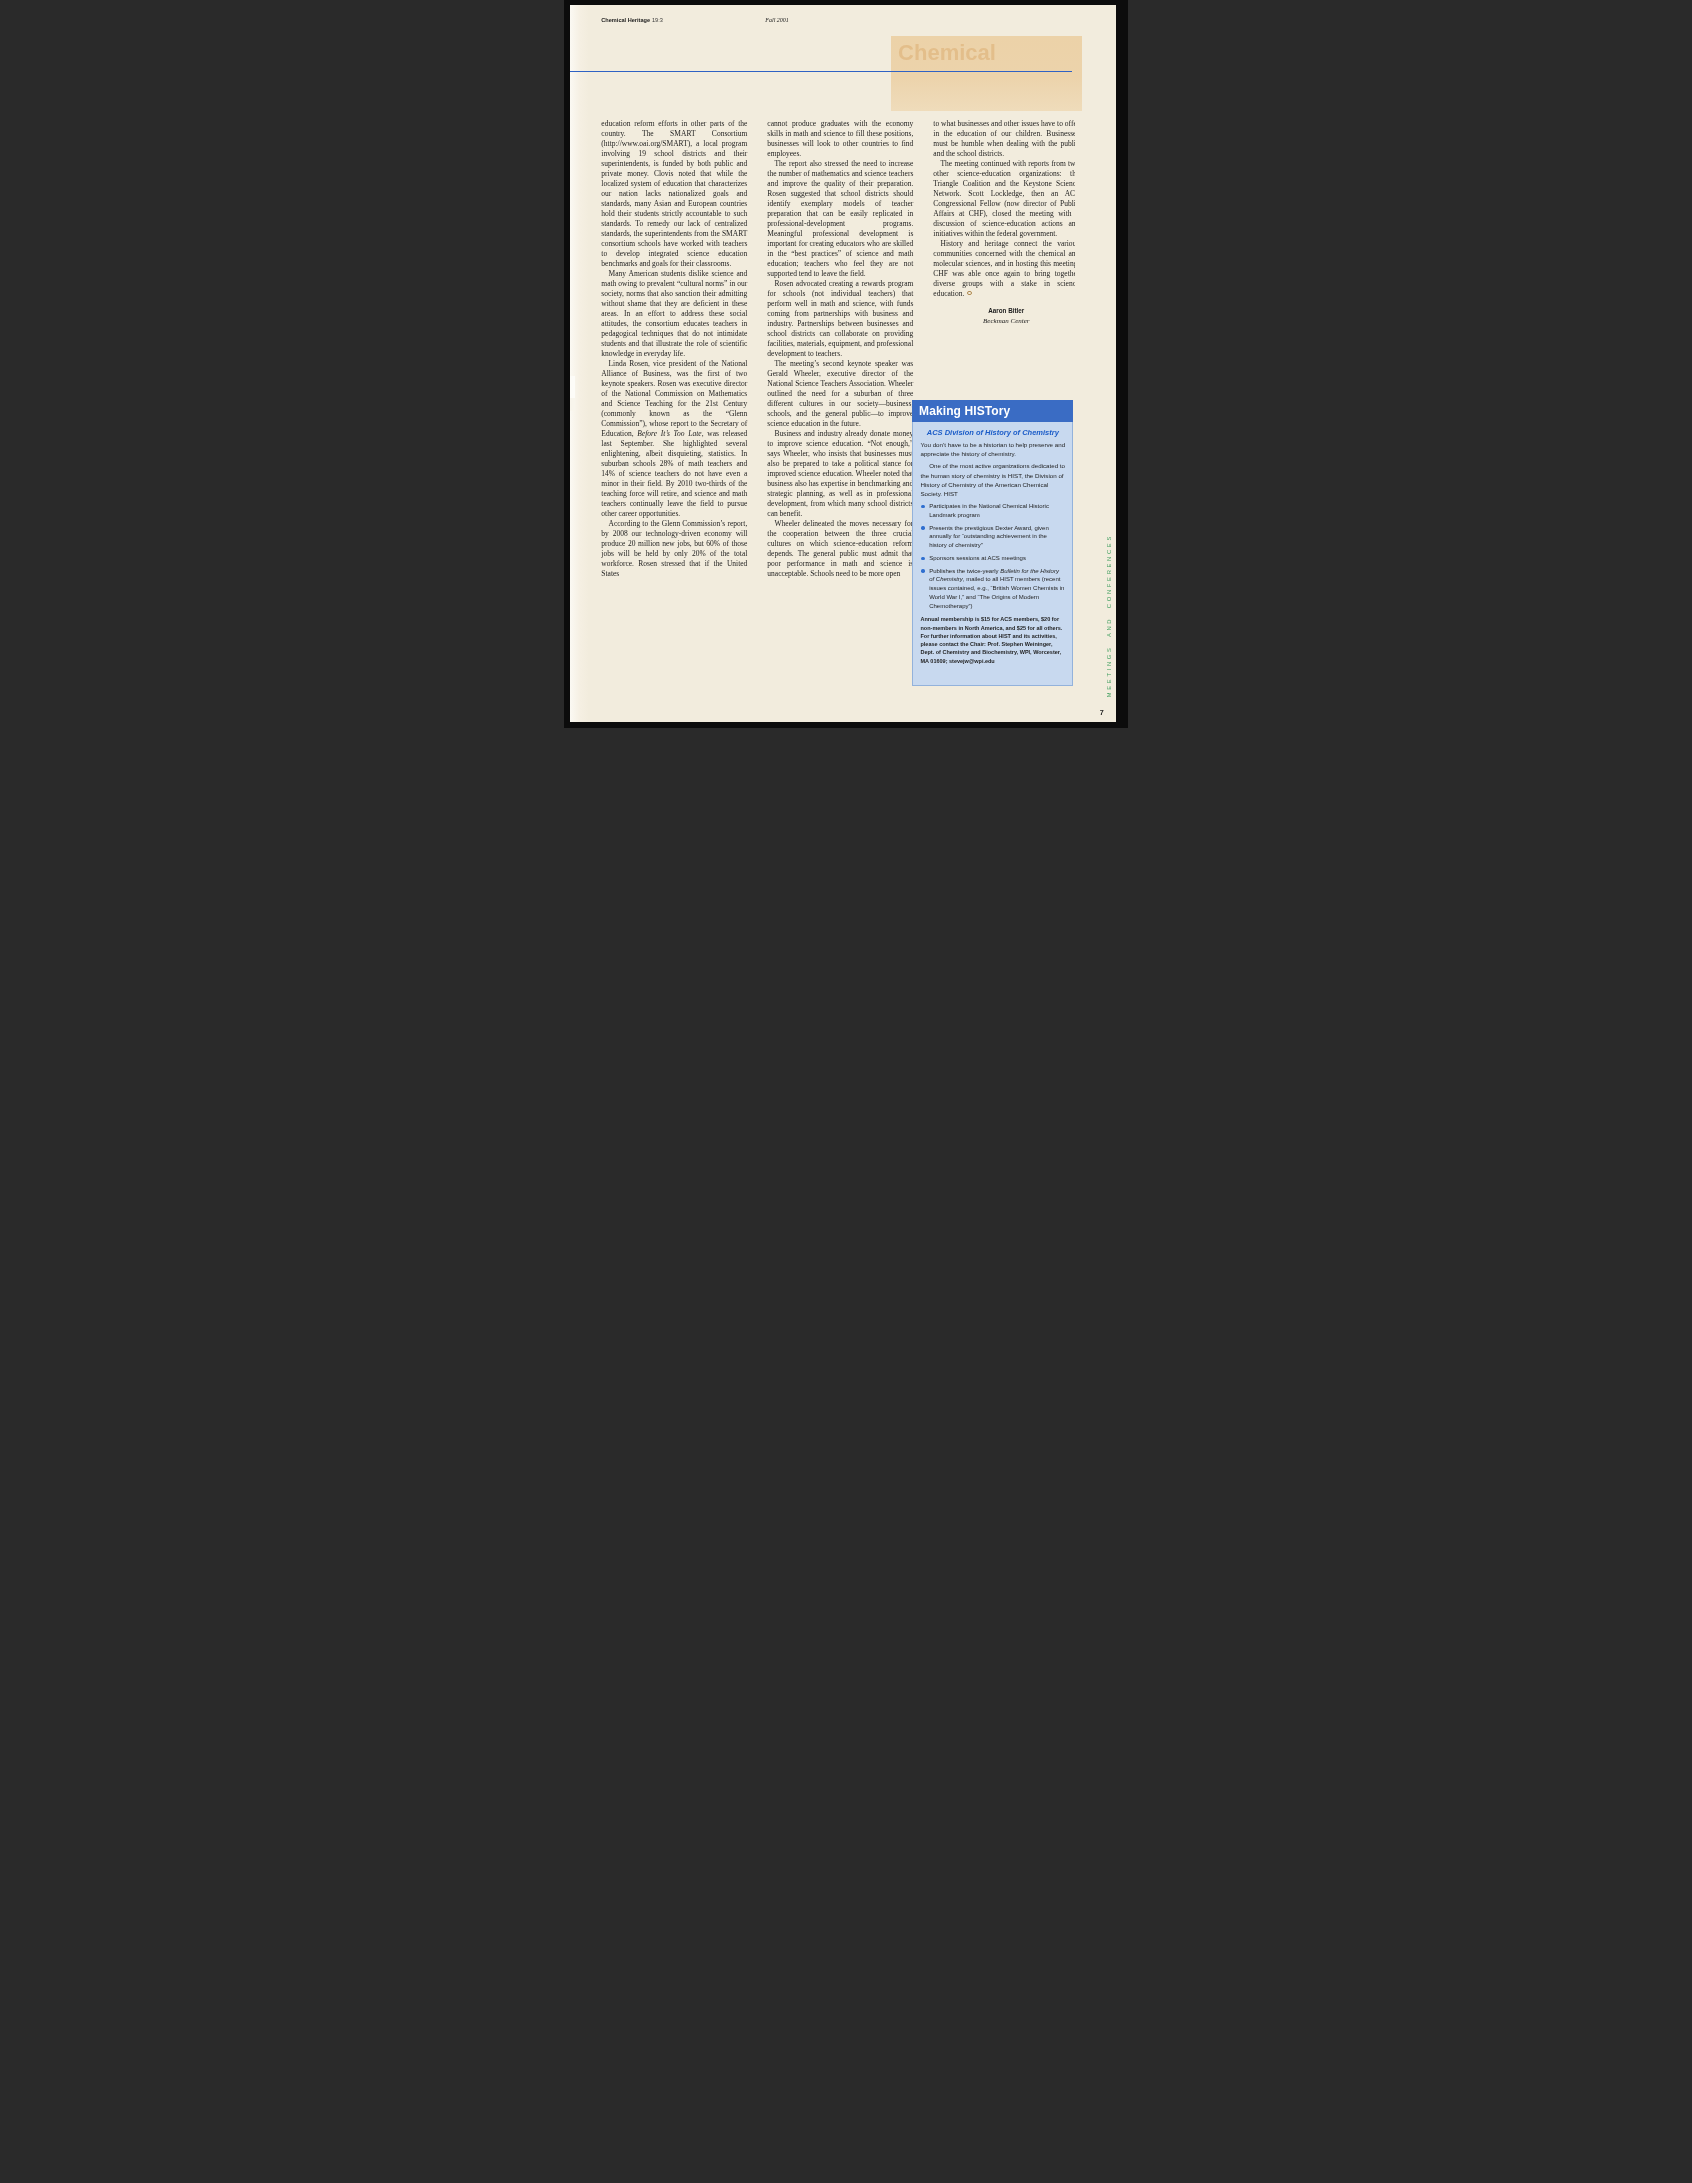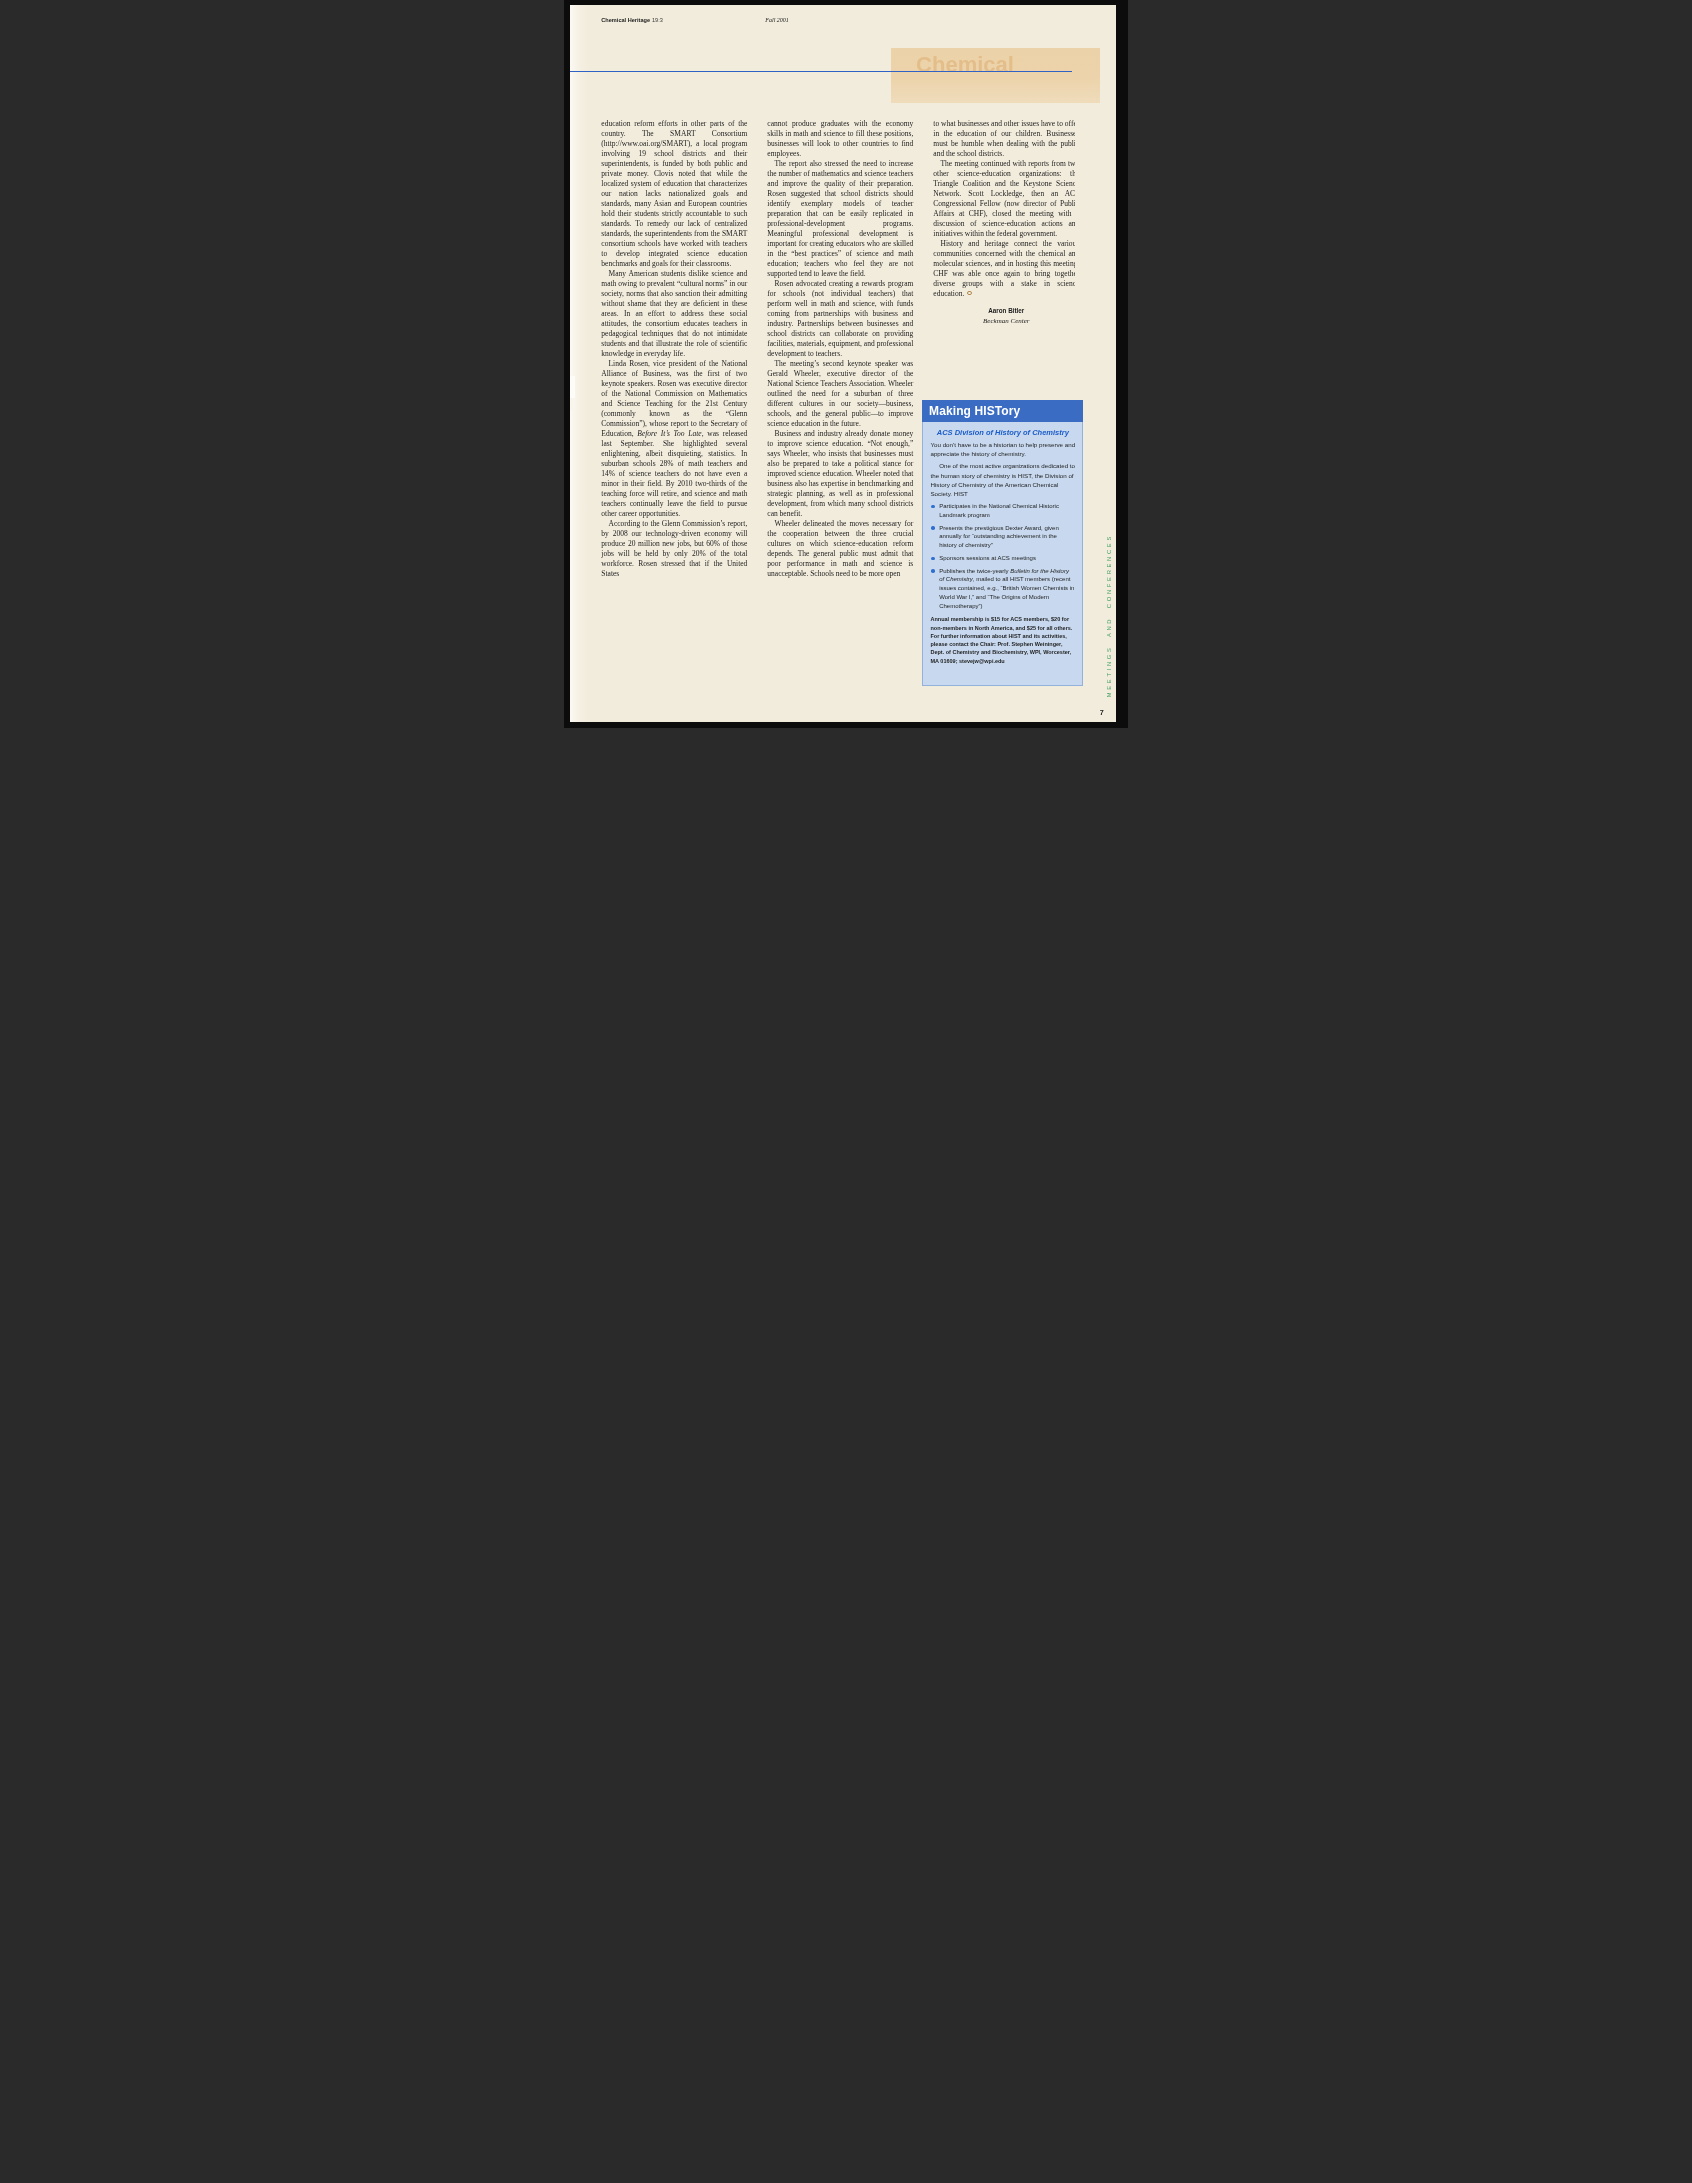--- a/index.html
+++ b/index.html
@@ -8,38 +8,38 @@
   .edge-light{position:absolute;left:0;top:0;bottom:0;width:18.4px;background:linear-gradient(90deg,#fbf9f3 0%,#f5efe2 55%,rgba(245,239,226,0) 100%);pointer-events:none;}
   .paper-tab{position:absolute;left:0;top:371px;width:4.3px;height:22px;background:#fdfcf8;box-shadow:0 12.6px 0 #f8f5ec;}
 
   
   .running-head{position:absolute;left:0;top:12.6px;width:100%;font-family:"Liberation Sans",sans-serif;font-size:5.6px;}
   .rh-left{position:absolute;left:31px;top:0;}
   .rh-left b{font-weight:bold;}
   .rh-issue{color:#3a3a3a;margin-left:1.9px;}
   .rh-date{position:absolute;left:195px;top:0;font-family:"Liberation Serif",serif;font-style:italic;font-size:6px;}
 
-  .ghost-image{position:absolute;left:321px;top:43px;width:191px;height:55px;background:linear-gradient(180deg,#ecd2a8 0%,#ecd3ab 55%,#efdcbb 100%);overflow:hidden;padding-left:18px;}
+  .ghost-image{position:absolute;left:321px;top:31px;width:191px;height:75px;background:linear-gradient(180deg,#ecd2a8 0%,#ecd3ab 55%,#efdcbb 100%);overflow:hidden;}
   .ghost-image span{display:block;margin:3.9px 0 0 6.8px;font-family:"Liberation Sans",sans-serif;font-weight:bold;font-size:22px;color:#dcae72;opacity:.55;filter:blur(0.5px);}
 
   .rule{position:absolute;left:0;top:66px;width:502px;height:1.2px;background:#2f62c4;z-index:3;}
 
   
   .columns{position:absolute;left:31px;top:114px;width:474px;height:584px;display:flex;gap:20px;overflow:hidden;}
   .col{width:146px;flex:none;font-size:7.5px;line-height:10px;text-align:justify;hyphens:auto;}
   .col p{margin:0;}
   .col p.ind{text-indent:7.2px;}
   .endmark{display:inline-block;width:2.4px;height:2.4px;border:1px solid #b08a50;border-radius:50%;margin-left:2.9px;vertical-align:0.5px;}
 
   .byline{margin-top:6.8px;text-align:center;}
   .by-name{font-family:"Liberation Sans",sans-serif;font-weight:bold;font-size:6.3px;}
   .by-aff{font-style:italic;font-size:7px;}
 
   
-  .sidebar{position:absolute;left:352px;top:395px;width:161px;z-index:2;font-family:"Liberation Sans",sans-serif;}
+  .sidebar{position:absolute;left:342px;top:395px;width:161px;z-index:2;font-family:"Liberation Sans",sans-serif;}
   .sb-head{background:#3a6cc4;color:#ffffff;font-weight:bold;font-size:12px;padding:3.9px 6.8px 4.3px;letter-spacing:0.1px;}
   .sb-body{background:#c8d9ef;border:0.5px solid #93b2db;border-top:none;padding:5.8px 7.2px 6.3px;min-height:251px;}
   .sb-heading{color:#1b5cc8;font-weight:bold;font-style:italic;font-size:7.5px;margin-bottom:3.4px;text-align:center;}
   .sb-p{margin:0 0 2.9px;font-size:6.2px;line-height:1.48;color:#1e1e1e;}
   .sb-ind{text-indent:8.7px;margin-bottom:3.9px;}
   .bullet{display:flex;margin:0 0 3.9px;font-size:6px;line-height:1.47;color:#1e1e1e;}
   .bullet .dot{flex:none;width:3.4px;height:3.4px;border-radius:50%;background:#2f6fd0;margin:2.9px 4.3px 0 1px;}
   .sb-footer{margin:4.8px 0 0;font-size:5.5px;font-weight:bold;line-height:1.5;color:#1e1e1e;}
 
   

